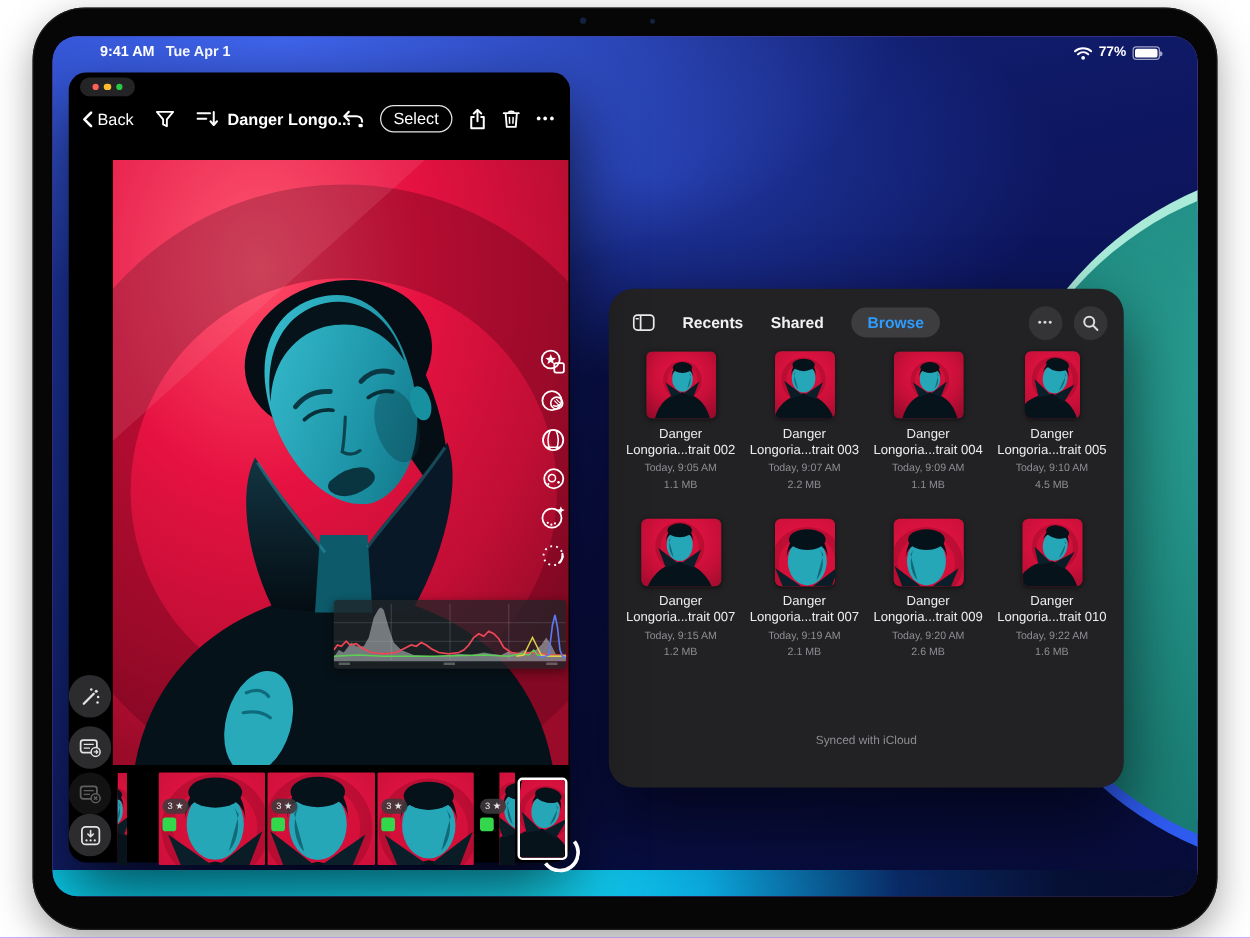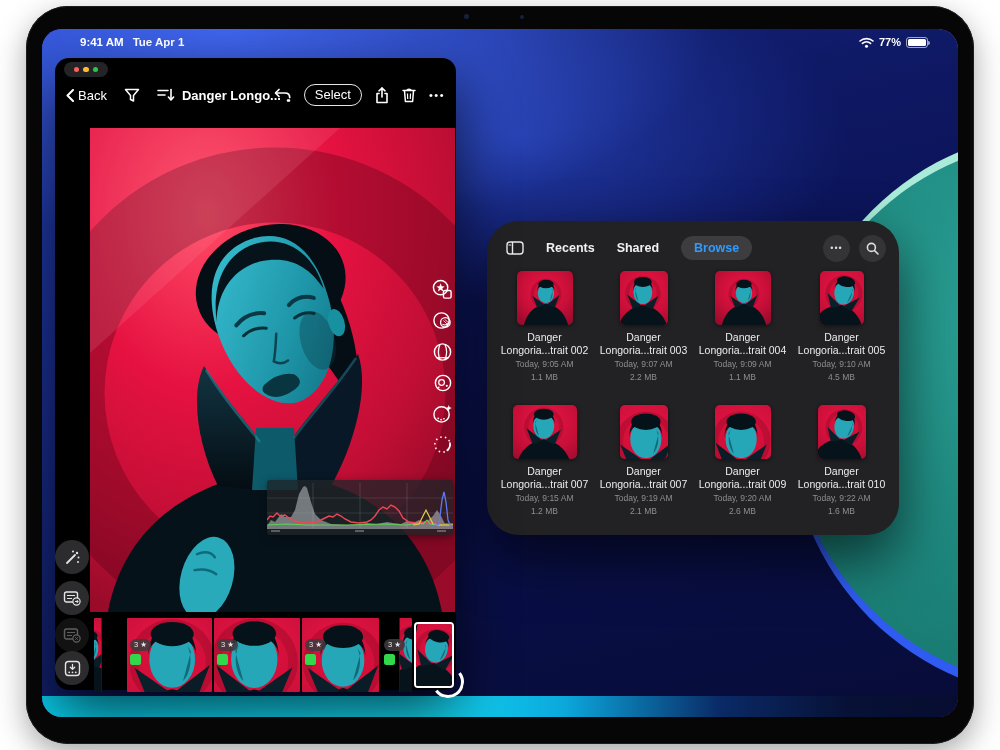--- a/index.html
+++ b/index.html
@@ -30,21 +30,21 @@
   .statusbar { position:absolute; left:0; top:0; width:100%; height:26px; display:flex; align-items:center; padding:0 30px 0 38px; color:#fff; z-index:5; }
   .sb-time { font-size:11.5px; font-weight:bold; }
   .sb-date { font-size:11.5px; font-weight:bold; margin-left:9px; opacity:.95; }
   .sb-right { margin-left:auto; display:flex; align-items:center; gap:5px; }
   .sb-batt-label { font-size:11px; font-weight:bold; }
   .batt { width:22px; height:11px; border:1px solid rgba(255,255,255,.6); border-radius:3px; position:relative; }
   .batt::before { content:""; position:absolute; inset:1px; background:#fff; border-radius:1.5px; }
   .batt::after { content:""; position:absolute; right:-3px; top:3px; width:2px; height:4px; background:rgba(255,255,255,.6); border-radius:0 2px 2px 0; }
 
   
-  .files-win { position:absolute; left:445px; top:192px; width:412px; height:314px; background:#222224; border-radius:32px; box-shadow:0 24px 55px rgba(0,0,0,.6); z-index:3; }
+  .files-win { position:absolute; left:445px; top:202px; width:412px; height:399px; background:#222224; border-radius:20px; box-shadow:0 24px 55px rgba(0,0,0,.6); z-index:3; }
   .f-topbar { position:absolute; top:9px; left:0; right:0; height:36px; display:flex; align-items:center; padding:0 13px; }
   .f-sidebar-btn { width:30px; height:26px; display:flex; align-items:center; justify-content:center; color:#e9e9ee; }
   .f-tabs { display:flex; align-items:center; gap:22px; margin-left:16px; }
   .f-tab { color:#f1f1f4; font-size:12.5px; font-weight:bold; }
   .f-tab-pill { background:#3d3d40; border-radius:999px; padding:5px 13px; font-size:12.5px; font-weight:bold; }
   .f-right { margin-left:auto; display:flex; gap:9px; }
   .f-circle-btn { width:27px; height:27px; border-radius:50%; background:#343436; display:flex; align-items:center; justify-content:center; color:#dcdce0; }
   .f-ellipsis { font-size:9px; letter-spacing:1px; color:#dcdce0; }
 
   .f-grid-row { position:absolute; left:8px; width:396px; display:flex; }
@@ -282,20 +282,21 @@
           <div class="f-name">
               <div>Danger</div>
               <div>Longoria...trait 010</div>
             </div>
           <div class="f-meta">Today, 9:22 AM</div>
           <div class="f-meta">1.6 MB</div>
         </div>
       </div>
 
       <div class="f-footer">
+        <div class="f-sync">Synced with iCloud</div>
       </div>
     </div>
 
     <div class="editor-win">
       <div class="traffic">
         <span class="dot r"></span>
         <span class="dot y"></span>
         <span class="dot g"></span>
       </div>
 

